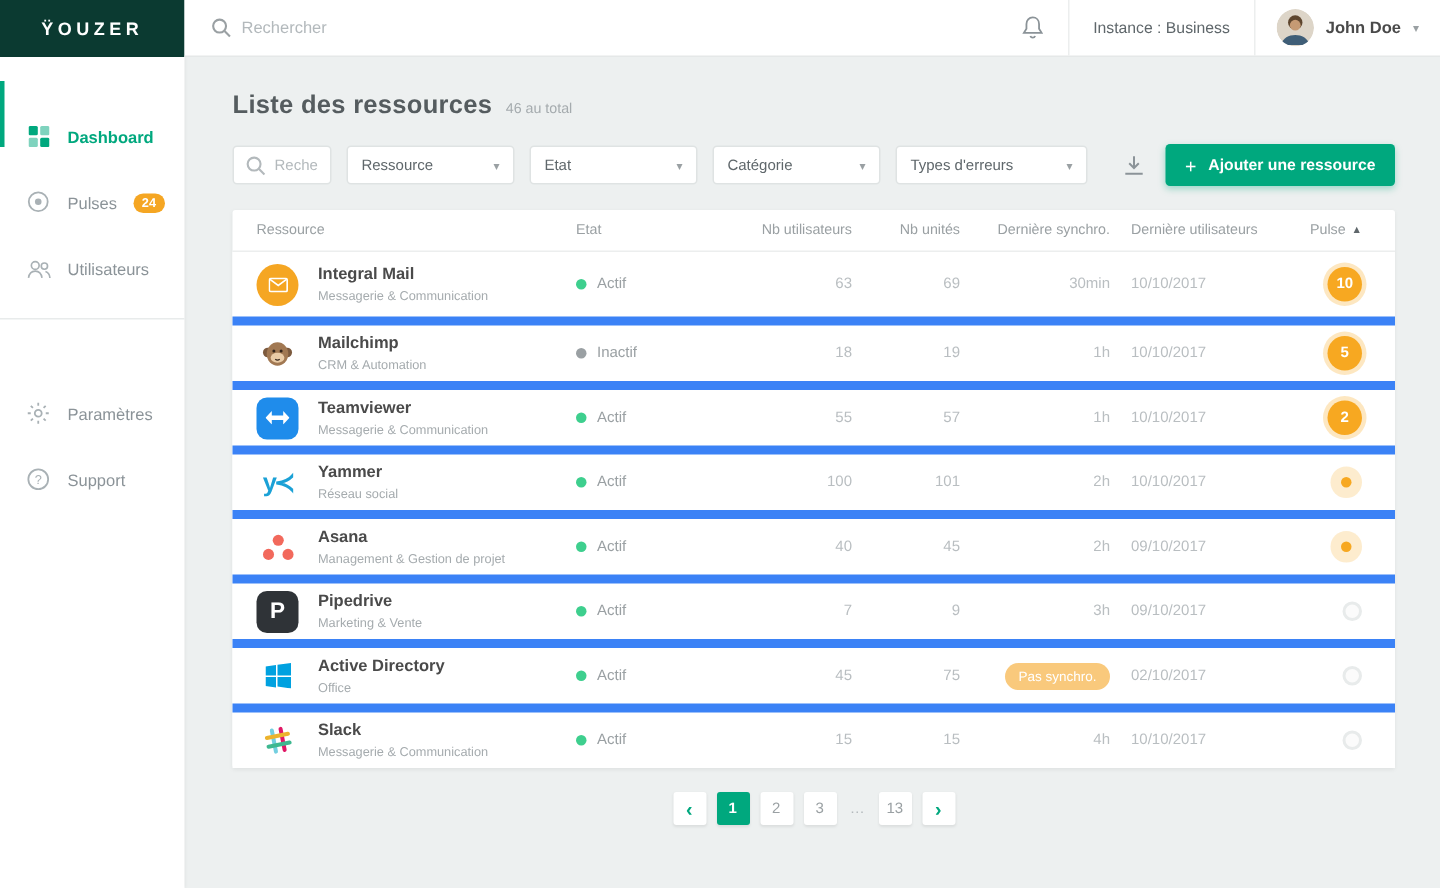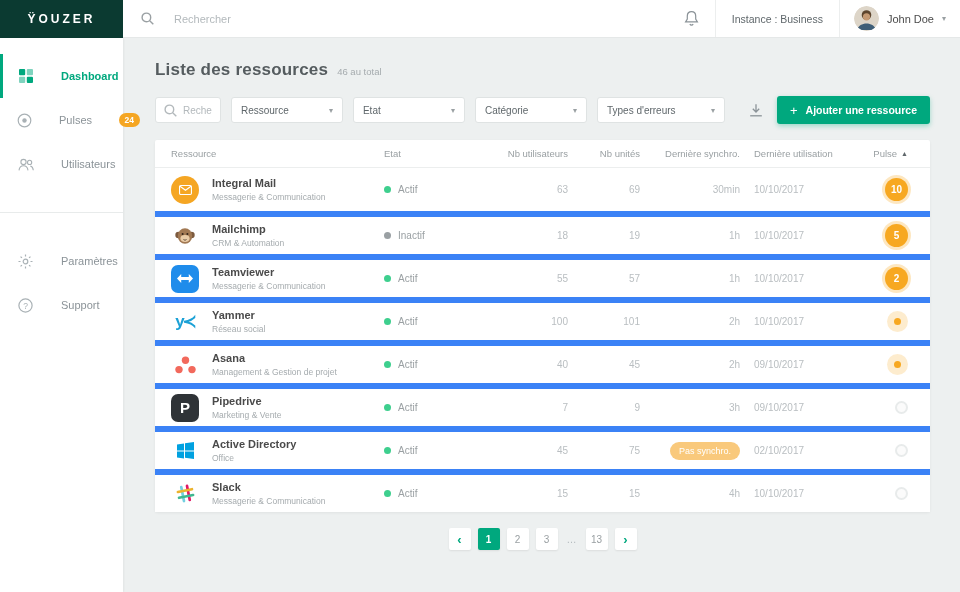--- a/index.html
+++ b/index.html
@@ -8,33 +8,33 @@
   .app{display:grid;grid-template-columns:123px 837px;grid-template-rows:38px 554px;
        grid-template-areas:"logo topbar" "sidebar main";width:844px;height:592px}
   
   .logo{grid-area:logo;background:#0b3a31;color:#fff;display:flex;align-items:center;justify-content:center;
         font-size:12px;font-weight:bold;letter-spacing:3px;cursor:pointer}
   
   .topbar{grid-area:topbar;background:#fff;border-bottom:1px solid #e5e8e8;display:flex;align-items:center;padding-left:18px}
   .icon{display:inline-flex;align-items:center;justify-content:center}
   input{border:none;outline:none;background:transparent;font-family:inherit}
   input::placeholder{color:#b3b9bc}
-  .topbar-search{flex:1;display:flex;align-items:center;gap:20px;color:#9aa0a3}
+  .topbar-search{flex:1;display:flex;align-items:center;gap:7px;color:#9aa0a3}
   .topbar-search input{flex:1;font-size:11px;color:#5f676b}
   .topbar-right{display:flex;align-items:center;height:100%}
   .vsep{width:1px;height:100%;background:#eceeee}
   .bell{color:#8b9398;padding:0 16px;cursor:pointer}
   .instance{font-size:10.5px;color:#5f676b;padding:0 16px;white-space:nowrap}
   .user{display:flex;align-items:center;gap:8px;padding:0 14px;cursor:pointer}
-  .user-name{font-size:11px;font-weight:normal;color:#4a4a4a;white-space:nowrap}
+  .user-name{font-size:11px;font-weight:bold;color:#4a4a4a;white-space:nowrap}
   .caret{font-size:8px;color:#9aa0a3}
   .avatar{width:25px;height:25px;border-radius:50%;overflow:hidden;display:flex}
   
   .sidebar{grid-area:sidebar;background:#fff;box-shadow:1px 0 2px rgba(0,0,0,.05);padding-top:16px;z-index:2}
-  .side-item{height:44px;display:flex;align-items:center;gap:27px;padding-left:14px;font-size:11px;color:#8b9398;
+  .side-item{height:44px;display:flex;align-items:flex-end;gap:11px;padding-left:14px;font-size:11px;color:#8b9398;
              cursor:pointer;border-left:3px solid transparent}
   .side-item .icon{color:#a9b1b5;width:17px;justify-content:center}
   .side-item.active{color:#00a87e;font-weight:bold;border-left-color:#00a87e}
   .side-item.active .icon{color:#00a87e}
   .side-badge{background:#f5a623;color:#fff;font-size:8.5px;font-weight:bold;border-radius:8px;padding:2.5px 5.5px;line-height:1}
   .sidebar-divider{height:1px;background:#e8ebeb;margin:26px 0}
   
   .main{grid-area:main;padding:22px 30px 0 32px;overflow:hidden}
   .title-row{display:flex;align-items:baseline;gap:9px}
   .title-row h1{font-size:17px;color:#555c5f;font-weight:bold;letter-spacing:.2px}
@@ -242,21 +242,21 @@
             <span>Ressource</span>
           </div>
           <div class="col-etat">
             <span>Etat</span>
           </div>
           <div class="col-users"><span>Nb utilisateurs</span></div>
           <div class="col-units"><span>Nb unités</span></div>
           <div class="col-sync">
             <span>Dernière synchro.</span>
           </div>
-          <div class="col-use"><span>Dernière utilisation</span></div>
+          <div class="col-use"><span>Dernière utilisateurs</span></div>
           <div class="col-pulse">
             <span>Pulse</span>
             <span class="sort-arrow">▲</span>
           </div>
         </div>
       <div class="tbody">
           <div class="trow">
             <div class="col-res">
               <span class="app-icon integral-mail-envelope-icon">
                 <svg width="13" height="10" viewBox="0 0 13 10" fill="none" stroke="#fff" stroke-width="1.1">

